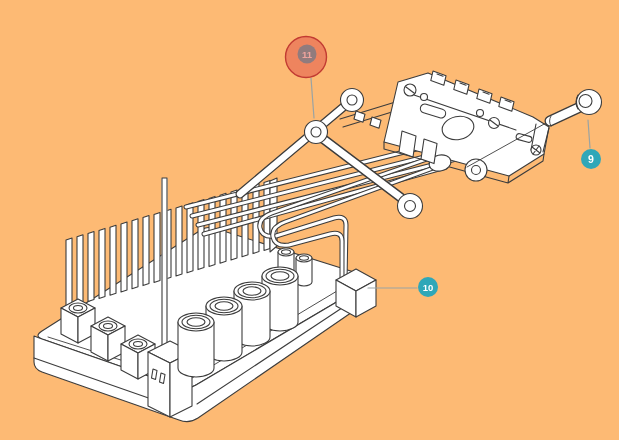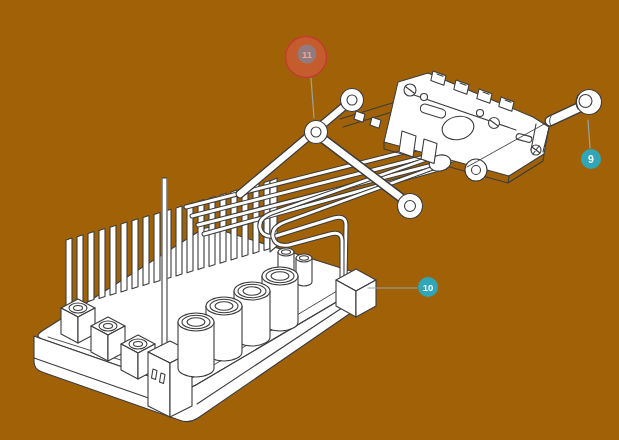--- a/index.html
+++ b/index.html
@@ -1,16 +1,16 @@
 <!DOCTYPE html>
 <html><head>
 <meta charset="utf-8">
 <style>
   html,body{margin:0;padding:0;background:#fff;}
-  .stage{position:relative;width:619px;height:440px;background:#a16207;overflow:hidden;
+  .stage{position:relative;width:619px;height:440px;background:#fdba74;overflow:hidden;
          font-family:"Liberation Sans", sans-serif;}
   svg{position:absolute;left:0;top:0;}
   .ln{fill:none;stroke:#3C3C3C;stroke-width:1.1;stroke-linejoin:round;stroke-linecap:round;}
   .fw{fill:#ffffff;stroke:#3C3C3C;stroke-width:1.1;stroke-linejoin:round;stroke-linecap:round;}
   .thin{stroke-width:0.9;}
   .tube-o{fill:none;stroke:#3C3C3C;stroke-width:5;stroke-linecap:round;stroke-linejoin:round;}
   .tube-i{fill:none;stroke:#ffffff;stroke-width:2.9;stroke-linecap:round;stroke-linejoin:round;}
   .strapA-o{fill:none;stroke:#3C3C3C;stroke-width:9;stroke-linecap:round;}
   .strapA-i{fill:none;stroke:#ffffff;stroke-width:6.4;stroke-linecap:round;}
   .strapB-o{fill:none;stroke:#3C3C3C;stroke-width:10;stroke-linecap:round;}

